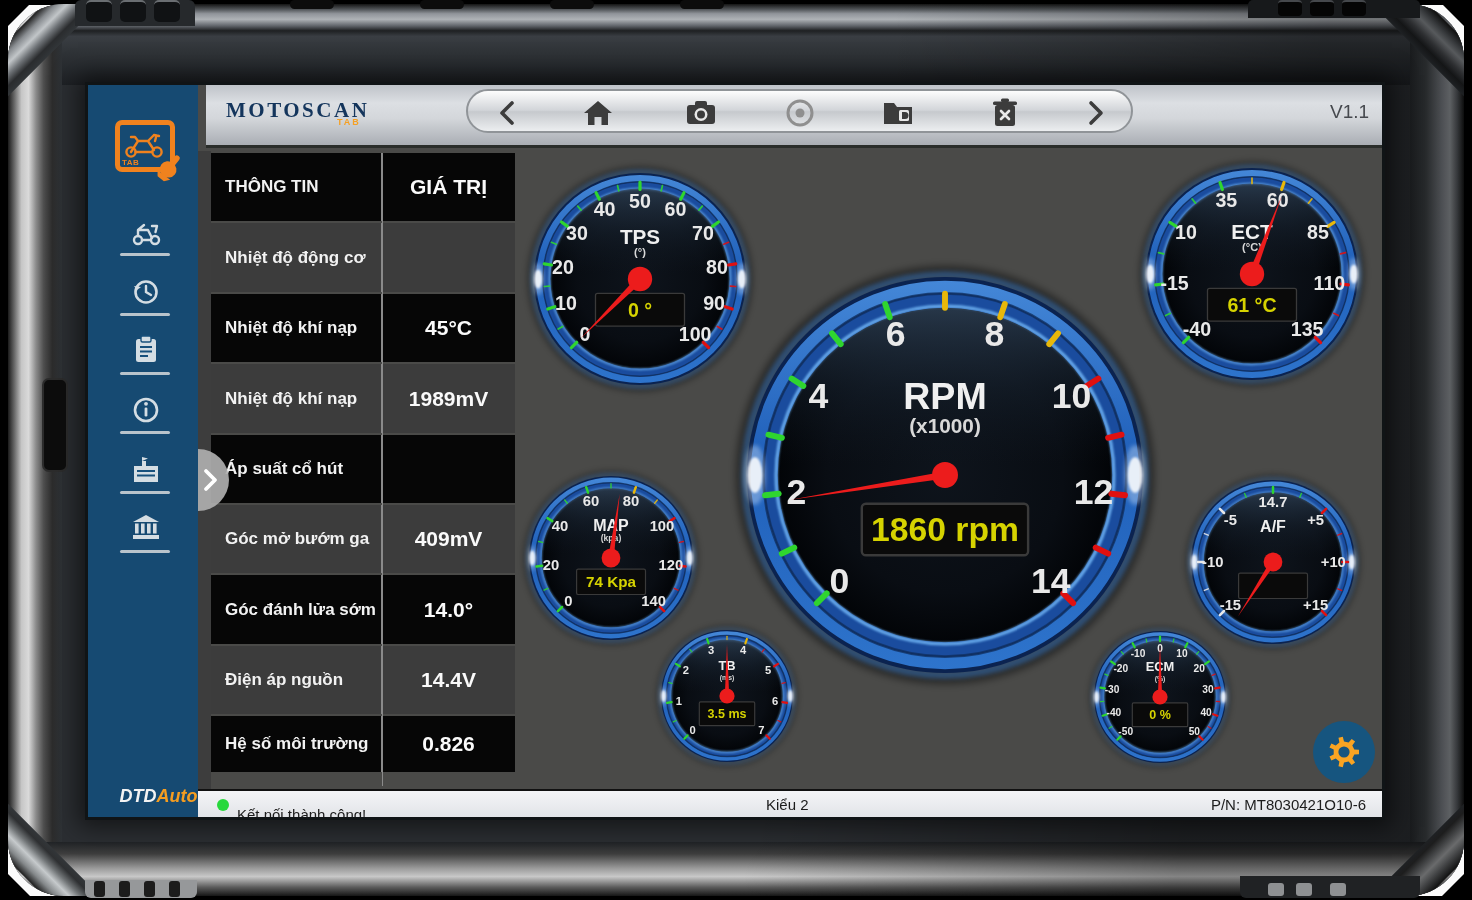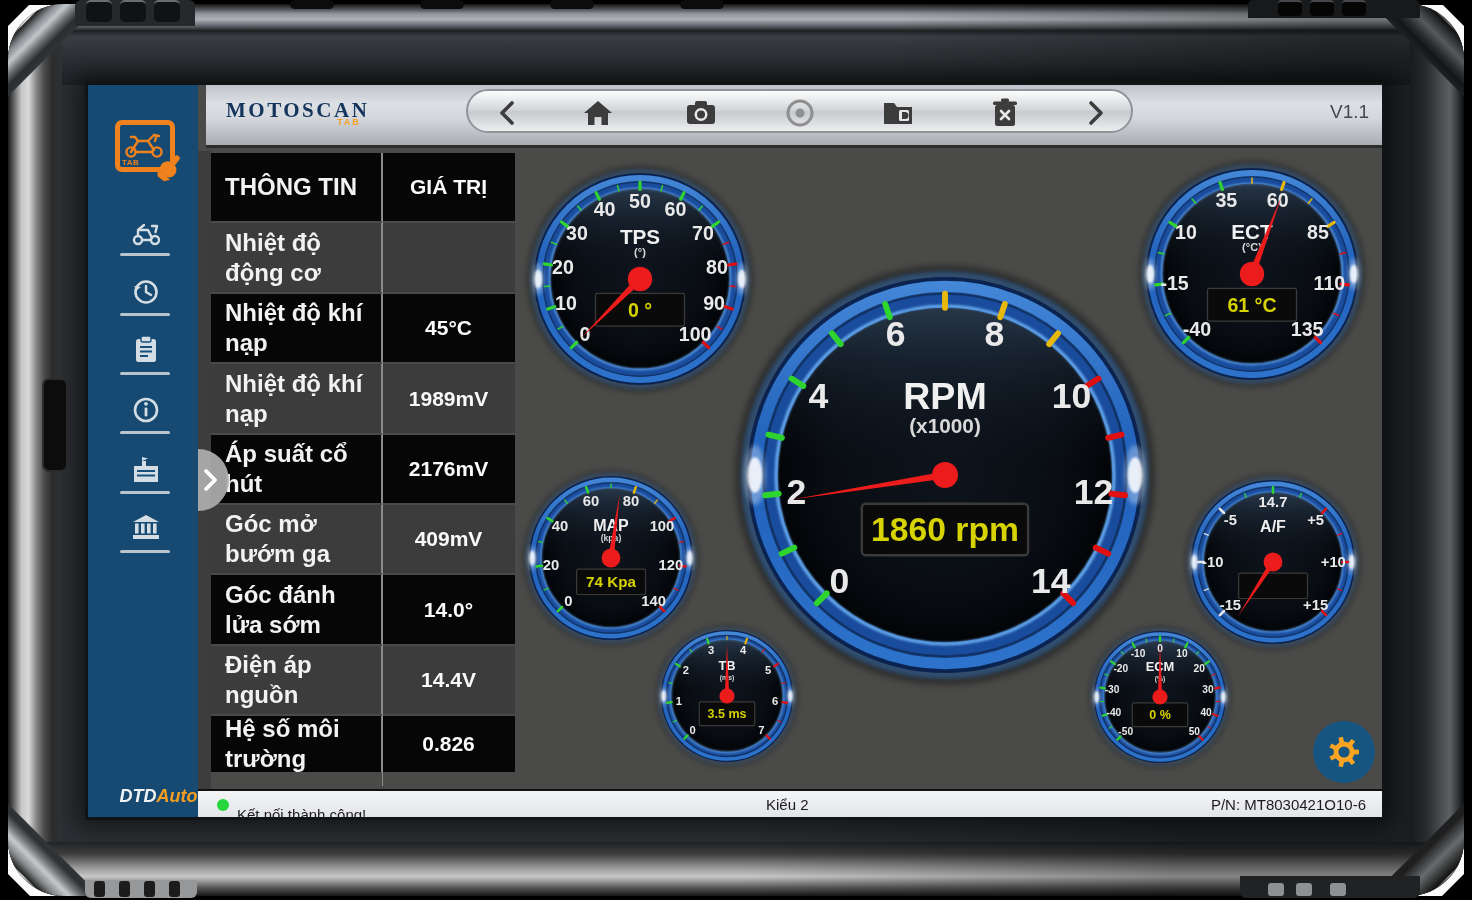--- a/index.html
+++ b/index.html
@@ -56,21 +56,21 @@
 #mslogo { left:20px; top:13px; font-family:"Liberation Serif", serif; font-weight:bold;
   font-size:21px; letter-spacing:2.5px; color:#14355c; }
 #mstab { left:131px; top:32px; font-size:9px; font-weight:bold; color:#f5a023; letter-spacing:2px; }
 #navbar { left:260px; top:4px; width:667px; height:44px; border:2px solid #909498; border-radius:22px;
   background:linear-gradient(180deg,#fdfdfd,#d2d5d9 48%,#c6c9cd 52%,#eceef0); }
 #vers { left:1124px; top:16px; font-size:19px; color:#46494e; }
 
 #tablewrap { left:123px; top:68px; width:304px; height:633px; }
 .trow { position:absolute; left:0; width:304px; display:flex; }
 .tc1 { width:171px; padding:6px 4px 6px 14px; display:flex; align-items:center;
-  font-size:24px; font-weight:bold; color:#f2f2f2; line-height:1.25; border-right:1px solid #8a8a8a; }
+  font-size:17px; font-weight:bold; color:#f2f2f2; line-height:1.25; border-right:1px solid #8a8a8a; }
 .tc2 { width:133px; display:flex; align-items:center; justify-content:center;
   font-size:21px; font-weight:bold; color:#fafafa; }
 .dark { background:#060606; } .gray { background:#3c3c3c; }
 
 #statusbar { left:110px; top:704px; width:1184px; height:28px;
   background:linear-gradient(180deg,#f4f5f7,#e2e4e8); border-top:2px solid #111;
   font-size:15px; color:#1c1c1c; }
 #greendot { left:19px; top:8px; width:12px; height:12px; border-radius:50%; background:#27d83c; }
 
 #gauges { left:417px; top:65px; width:880px; height:642px; }
@@ -240,21 +240,20 @@
 <div class="trow dark" style="top:141px;height:68px">
         <div class="tc1">Nhiệt độ khí nạp</div>
         <div class="tc2">45°C</div>
       </div>
 <div class="trow gray" style="top:211px;height:69px">
         <div class="tc1">Nhiệt độ khí nạp</div>
         <div class="tc2">1989mV</div>
       </div>
 <div class="trow dark" style="top:282px;height:68px">
         <div class="tc1">Áp suất cổ hút</div>
-        <div class="tc2">2176mV</div>
       </div>
 <div class="trow gray" style="top:352px;height:68px">
         <div class="tc1">Góc mở bướm ga</div>
         <div class="tc2">409mV</div>
       </div>
 <div class="trow dark" style="top:422px;height:69px">
         <div class="tc1">Góc đánh lửa sớm</div>
         <div class="tc2">14.0°</div>
       </div>
 <div class="trow gray" style="top:493px;height:68px">

